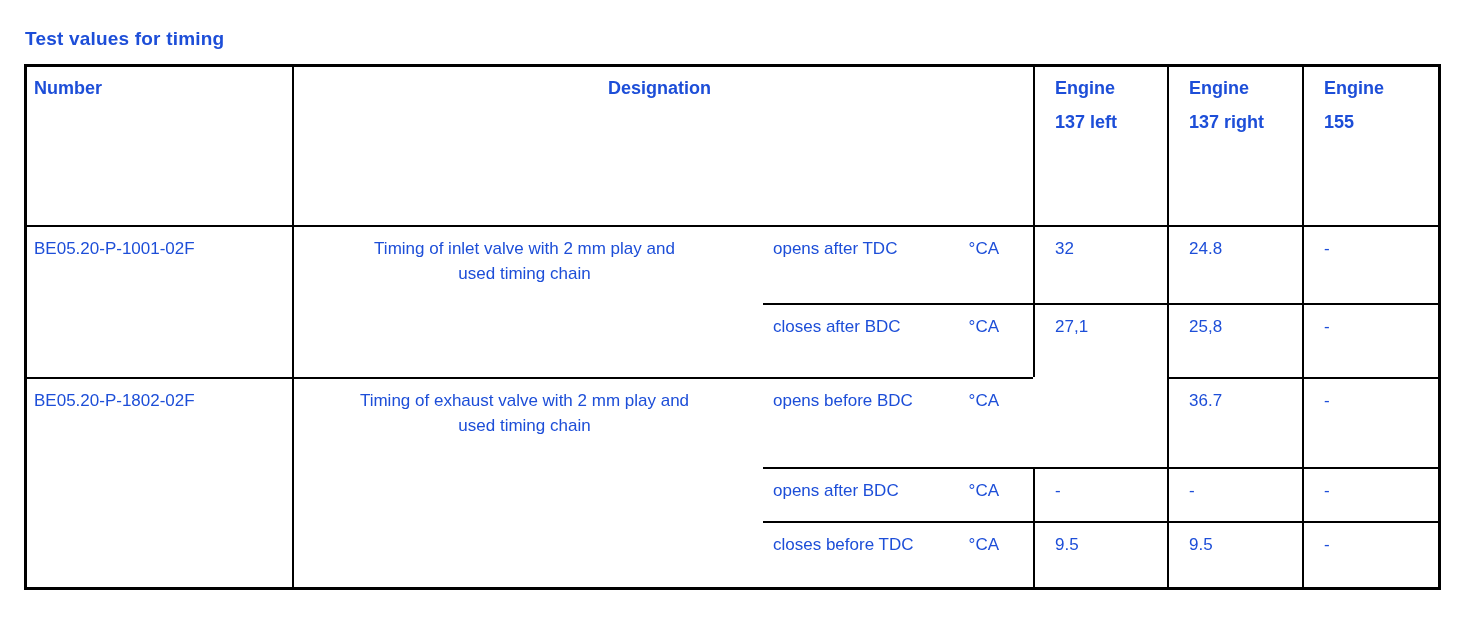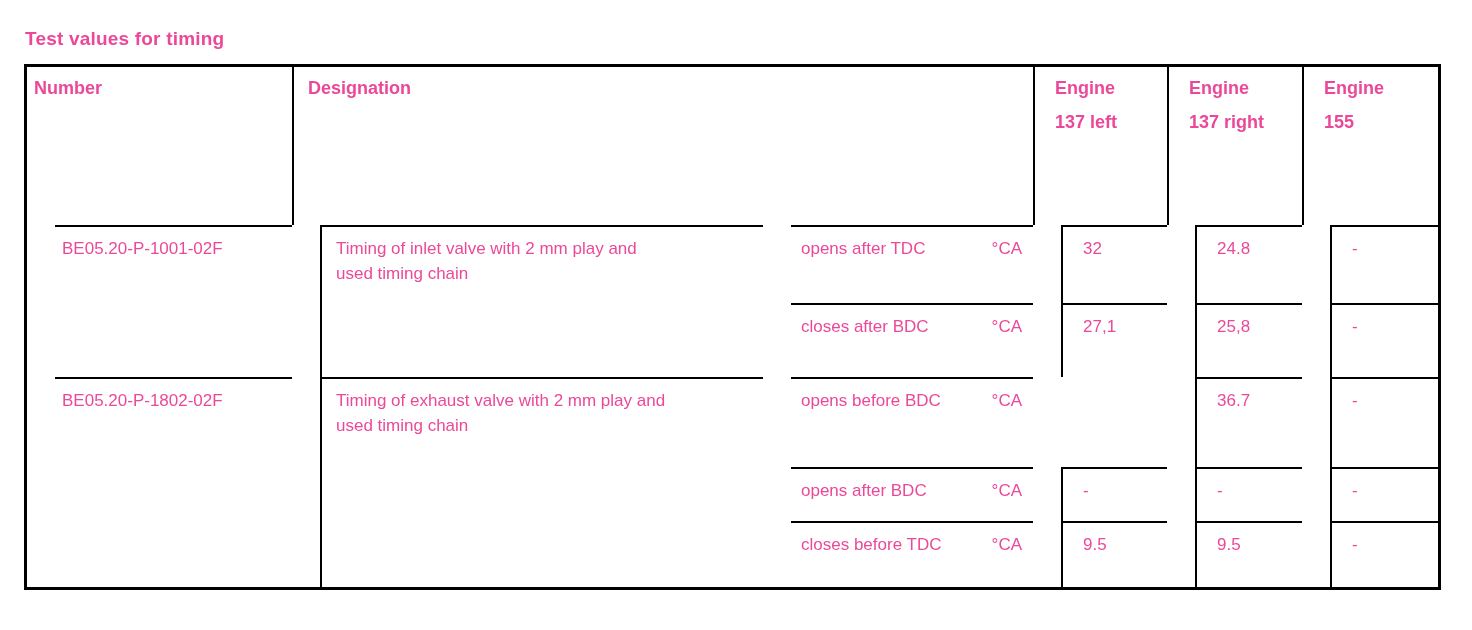--- a/index.html
+++ b/index.html
@@ -1,21 +1,21 @@
 <!DOCTYPE html>
 <html><head>
 <meta charset="utf-8">
 <style>
   html,body{margin:0;padding:0;background:#ffffff;}
   .page{
     position:relative;
     width:1472px;height:630px;
     background:#ffffff;
     font-family:"Liberation Sans", sans-serif;
-    color:#ec4899;
+    color:#1d4ed8;
     overflow:hidden;
   }
   .title{
     position:absolute;
     left:25px;top:28px;
     font-size:19px;
     font-weight:bold;
     letter-spacing:0.2px;
   }
   .tbl{
@@ -35,28 +35,28 @@
     padding:9px 8px 0 7px;
     overflow:hidden;
   }
   .hdr{
     font-weight:bold;
     font-size:18px;
     line-height:34px;
     padding-top:4px;
   }
   .bl{border-left:2px solid #000;}
-  .bt{border-top:2px solid #000;margin-left:28px;}
-  .desig{padding-left:14px;padding-right:22px;}
+  .bt{border-top:2px solid #000;}
+  .desig{padding-left:14px;padding-right:22px;text-align:center;}
   .cond{
     display:flex;
     justify-content:space-between;
     align-items:flex-start;
     padding-left:10px;
-    padding-right:11px;
+    padding-right:34px;
     white-space:nowrap;
   }
   .val{padding-left:20px;}
   .nowrap{white-space:nowrap;}
 </style>
 </head>
 <body>
 
 <div class="page">
 

